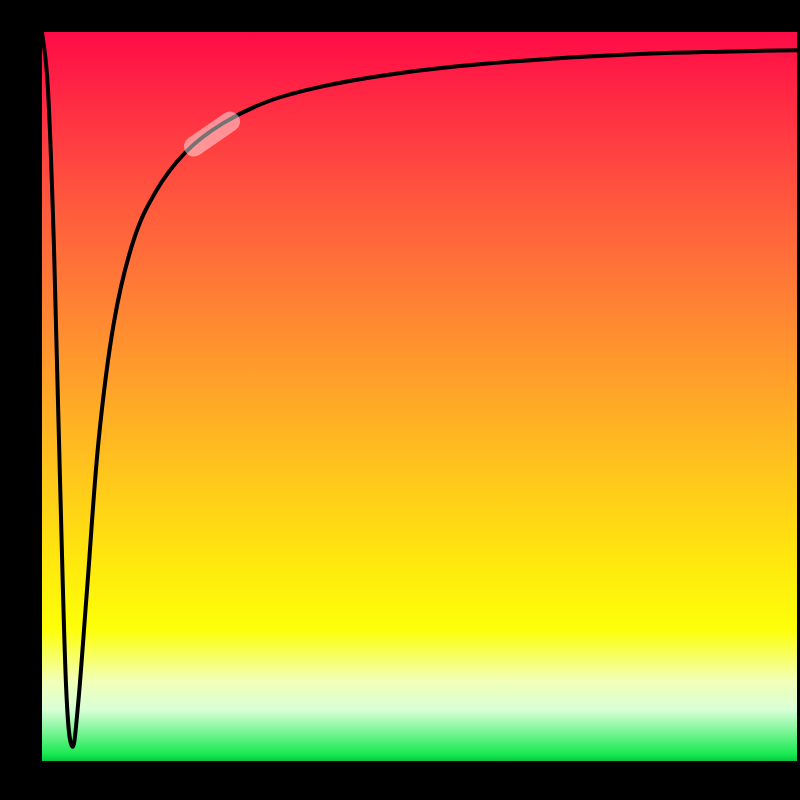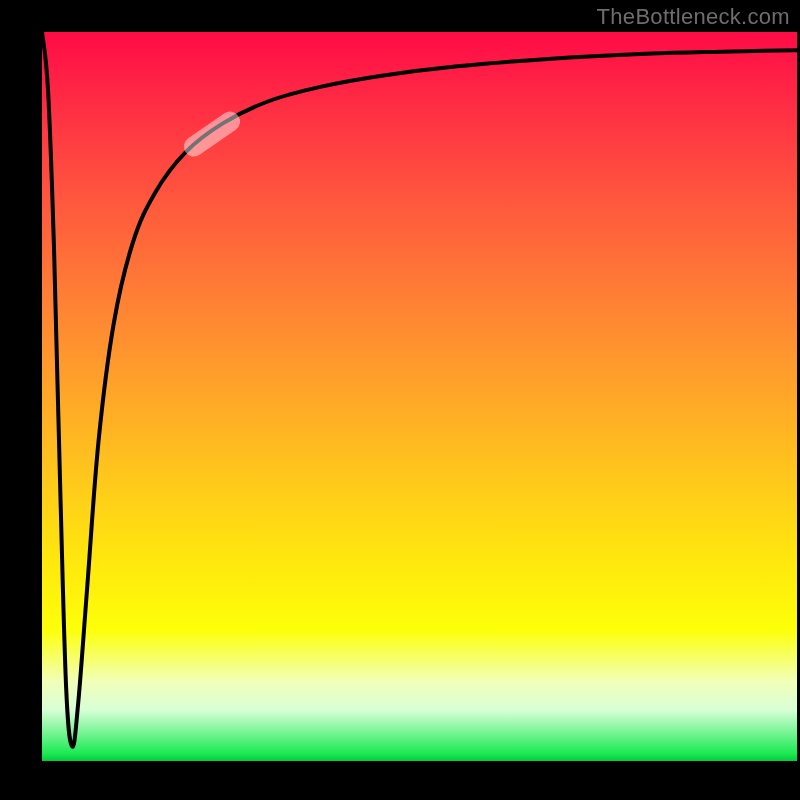--- a/index.html
+++ b/index.html
@@ -72,21 +72,20 @@
     mix-blend-mode: screen;
     border-radius: 18px;
     pointer-events: none;
   }
 </style>
 </head>
 <body>
 
 <div class="stage">
 
-  <div class="watermark">TheBottleneck.com</div>
 
   <div class="plot-area">
     <div class="gradient"></div>
 
     <svg class="curve" viewBox="0 0 755 729" preserveAspectRatio="none">
       <path d="M 0.00 0.00 C 1.09 10.50, 3.87 18.95, 6.04 58.32 C 8.21 97.69, 9.91 147.84, 12.08 218.70 C 14.25 289.56, 15.95 373.25, 18.12 451.98 C 20.29 530.71, 21.99 608.86, 24.16 656.10 C 26.33 703.34, 28.03 711.80, 30.20 714.42 C 32.37 717.04, 33.52 699.55, 36.24 670.68 C 38.96 641.81, 41.63 601.28, 45.30 554.04 C 48.97 506.80, 51.87 455.48, 56.63 408.24 C 61.38 361.00, 65.61 327.03, 71.72 291.60 C 77.84 256.17, 83.13 235.03, 90.60 211.41 C 98.07 187.79, 103.74 176.78, 113.25 160.38 C 122.76 143.98, 131.22 132.75, 143.45 120.29 C 155.68 107.82, 166.25 100.31, 181.20 91.13 C 196.15 81.94, 208.83 75.82, 226.50 69.25 C 244.17 62.69, 258.97 59.27, 279.35 54.67 C 299.74 50.08, 315.29 47.41, 339.75 43.74 C 364.21 40.07, 385.35 37.28, 415.25 34.26 C 445.15 31.24, 471.88 29.20, 505.85 26.97 C 539.83 24.74, 572.74 23.18, 604.00 21.87 C 635.26 20.56, 652.32 20.34, 679.50 19.68 C 706.68 19.03, 741.41 18.49, 755.00 18.23" fill="none" stroke-width="4" stroke-linecap="round" stroke-linejoin="round" stroke="#000000"></path>
     </svg>
 
     <div class="highlight" style="left: 137.775px; top: 92.06px; width: 64.2007px; height: 20px; transform: rotate(-34.59deg); transform-origin: center center;"></div>
   </div>

